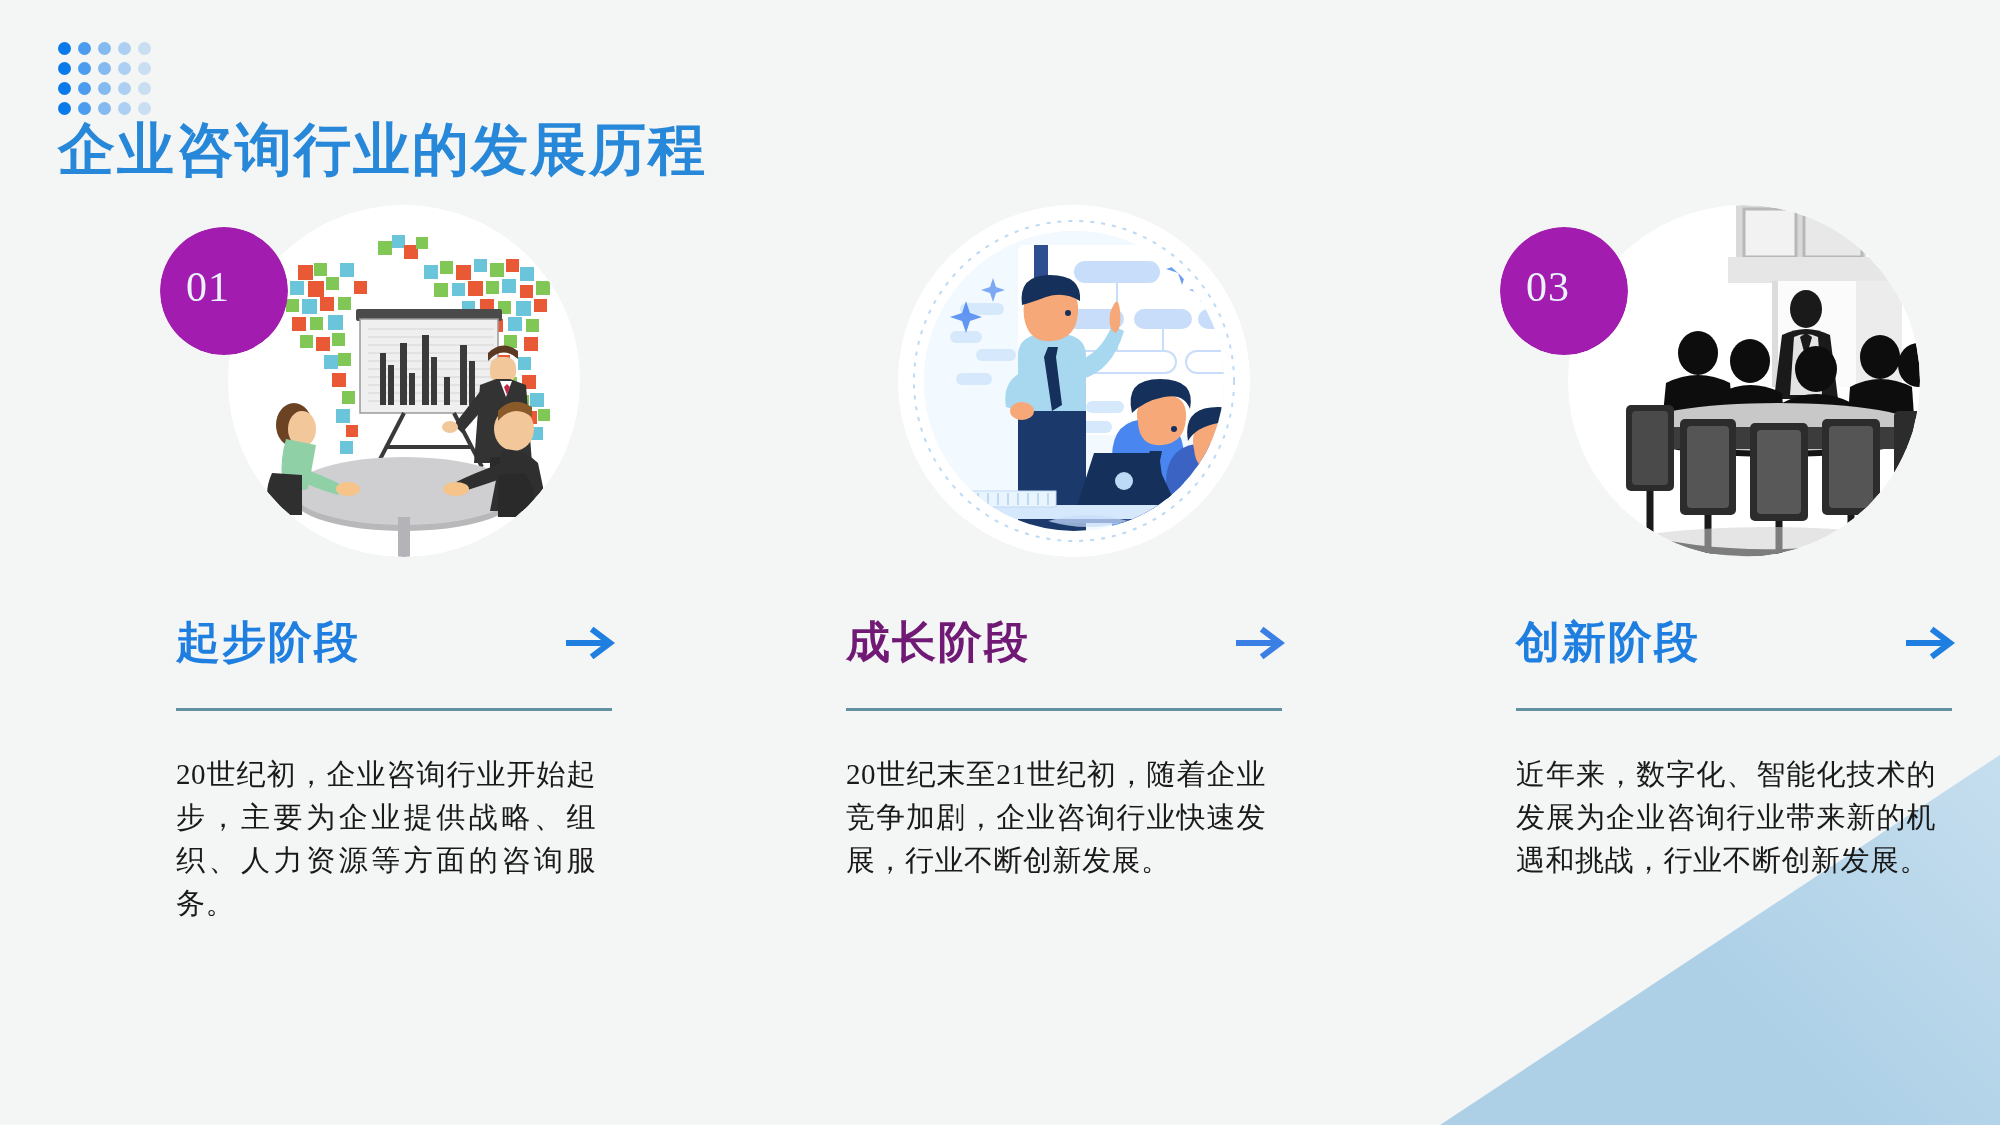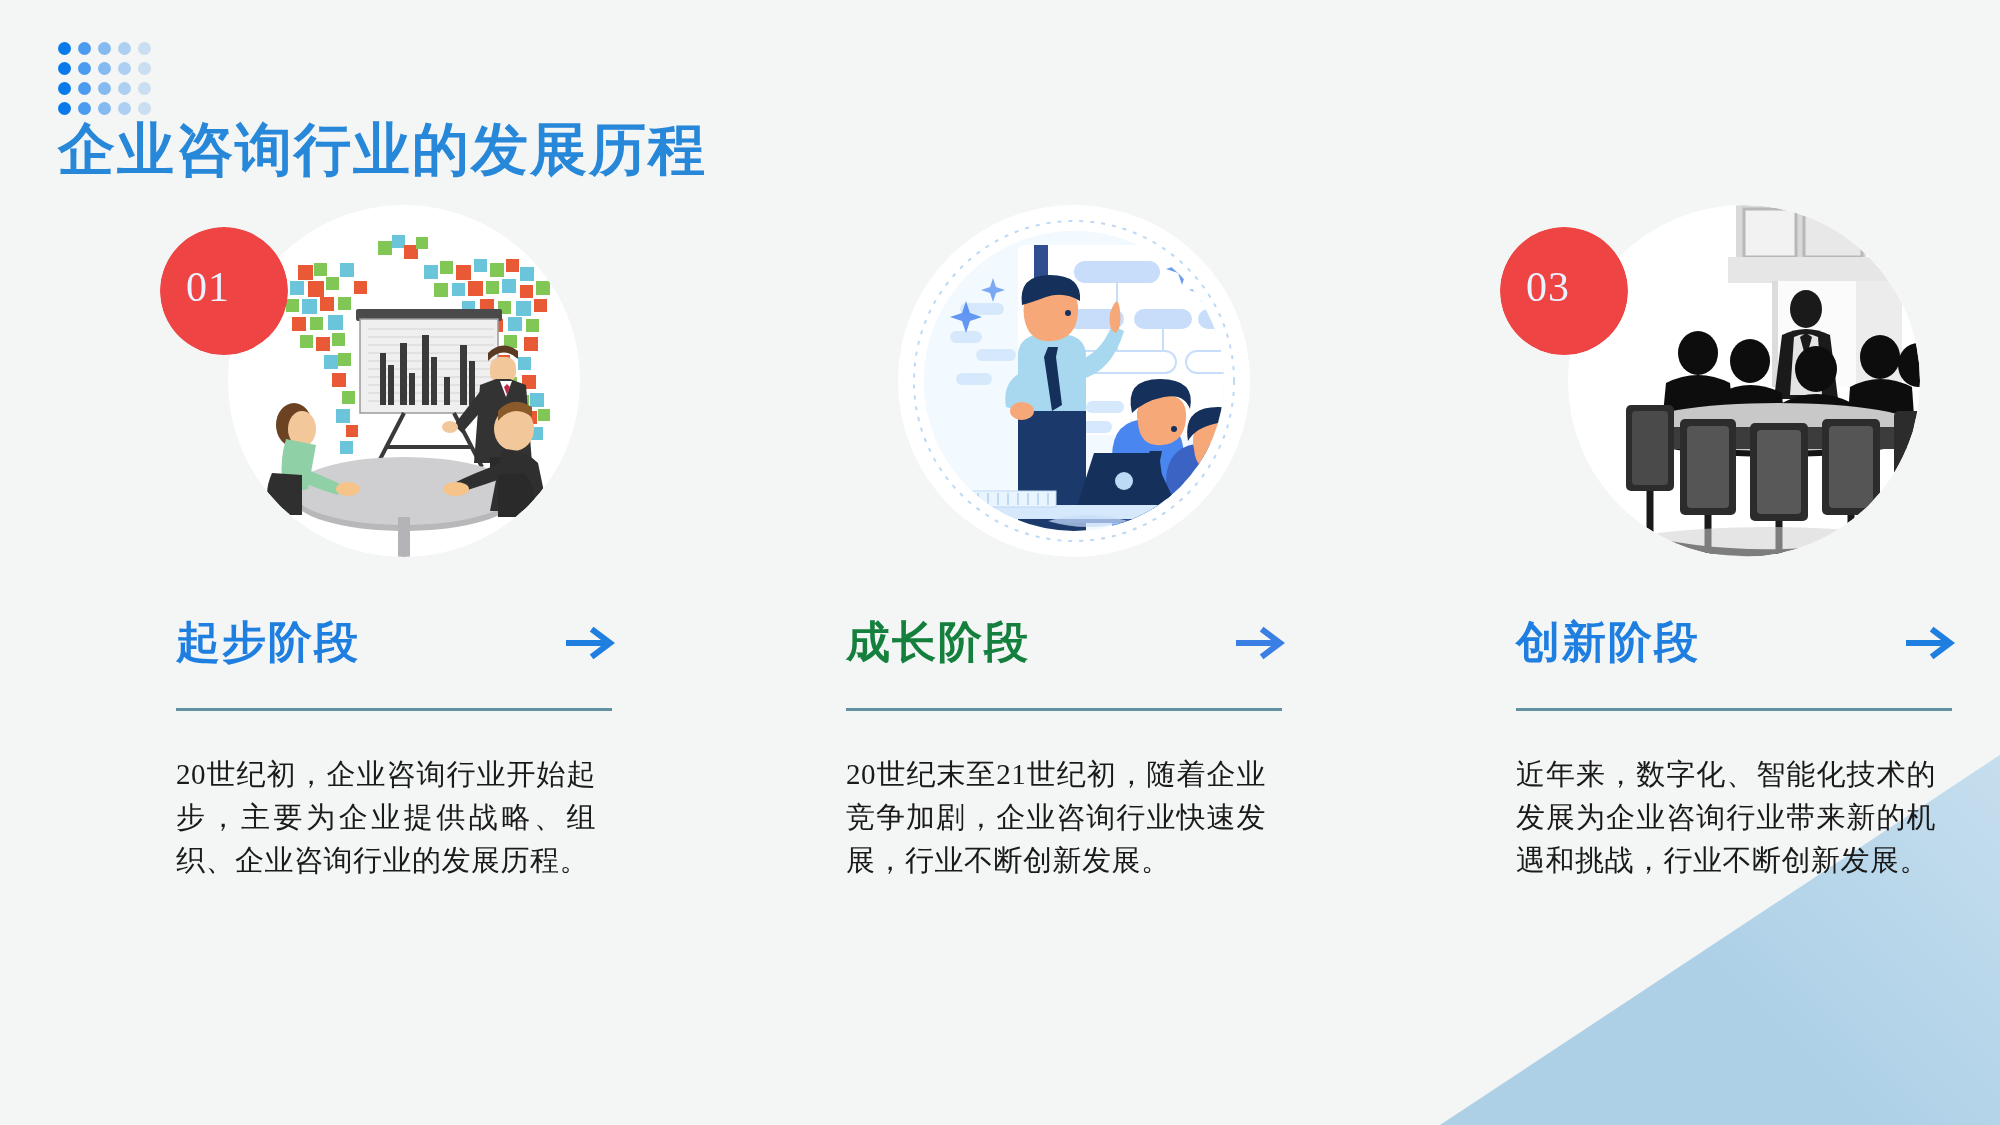--- a/index.html
+++ b/index.html
@@ -115,21 +115,21 @@
   }
   .media-circle svg { display: block; }
 
   .badge {
     position: absolute;
     left: 0;
     top: 22px;
     width: 128px;
     height: 128px;
     border-radius: 50%;
-    background: #ef4444;
+    background: #a21caf;
     color: #eaf3ff;
     display: flex;
     align-items: center;
     justify-content: center;
     font-family: "Liberation Serif", "DejaVu Serif", serif;
     font-size: 42px;
     letter-spacing: 1px;
     z-index: 3;
     -webkit-clip-path: polygon(0 0, 74% 0, 100% 50%, 74% 100%, 0 100%, 0 0);
     clip-path: circle(50% at 50% 50%);
@@ -145,21 +145,21 @@
     margin-top: 48px;
     margin-left: 16px;
   }
   .card-title {
     font-family: "Liberation Serif", "DejaVu Serif", serif;
     font-size: 44px;
     font-weight: 700;
     color: #1f7fe0;
     letter-spacing: 2px;
   }
-  .card-title.t2 { color: #15803d; }
+  .card-title.t2 { color: #701a75; }
   .arrow-icon {
     width: 50px;
     height: 34px;
     flex: none;
   }
 
   .divider {
     width: 436px;
     height: 3px;
     background: #4a7f92;
@@ -372,21 +372,21 @@
 
       <div class="card-head">
         <div class="card-title">起步阶段</div>
         <svg class="arrow-icon" viewBox="0 0 50 34">
           <line x1="3" y1="17" x2="40" y2="17" stroke="#1f7fe0" stroke-width="6" stroke-linecap="square"></line>
           <polyline points="28,5 44,17 28,29" fill="none" stroke="#1f7fe0" stroke-width="6" stroke-linecap="square" stroke-linejoin="miter"></polyline>
         </svg>
       </div>
 
       <div class="divider"></div>
-      <div class="card-body">20世纪初，企业咨询行业开始起步，主要为企业提供战略、组织、企业咨询行业的发展历程。</div>
+      <div class="card-body">20世纪初，企业咨询行业开始起步，主要为企业提供战略、组织、人力资源等方面的咨询服务。</div>
     </div>
 
     <div class="card">
       <div class="media">
         <div class="media-circle">
           <svg width="352" height="352" viewBox="0 0 352 352">
             <defs>
               <clipPath id="c2clip">
                   <circle cx="176" cy="176" r="150"></circle>
                 </clipPath>

